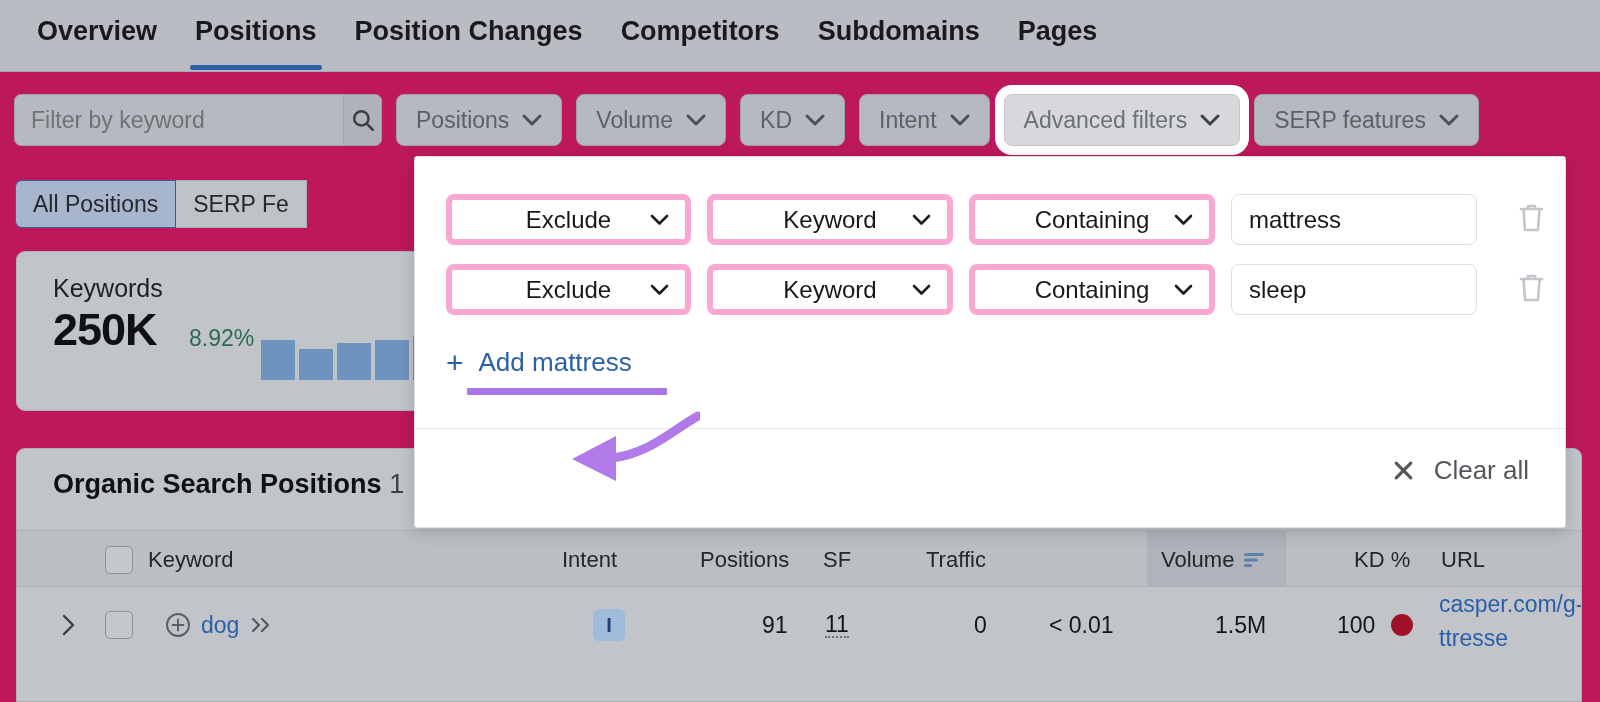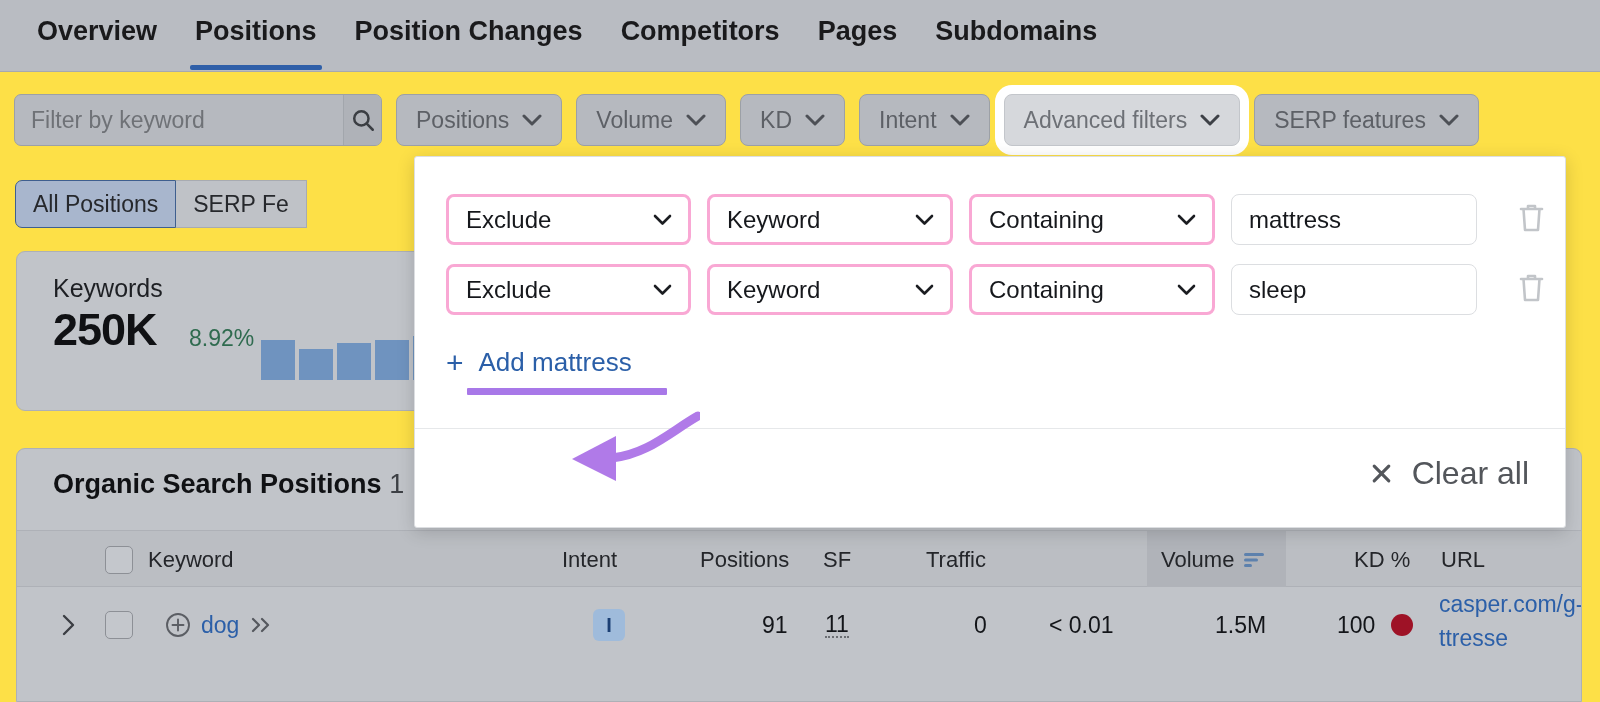--- a/index.html
+++ b/index.html
@@ -3,21 +3,21 @@
 <meta charset="utf-8">
 <style>
   * { box-sizing: border-box; margin: 0; padding: 0; }
   html, body {
     width: 1600px; height: 702px;
     overflow: hidden;
     font-family: "Liberation Sans", sans-serif;
     background: #b9bcc2;
     color: #111;
   }
-  #app { position: relative; width: 1600px; height: 702px; background: #fde047; }
+  #app { position: relative; width: 1600px; height: 702px; background: #be185d; }
 
   
   .navbar {
     position: absolute; top: 0; left: 0; width: 1600px; height: 71px;
     background: #b9bcc2;
     display: flex; align-items: flex-start; gap: 0;
     padding: 14px 0 0 18px;
   }
   .nav-item {
     position: relative;
@@ -160,23 +160,23 @@
     background: #ffffff; border: 1px solid #dcdee1;
     border-radius: 3px;
     box-shadow: 0 4px 18px rgba(0,0,0,.16);
     z-index: 10;
   }
   .cond-row {
     position: absolute; left: 31px; display: flex; align-items: center; gap: 16px;
   }
   .sel {
     position: relative;
-    height: 51px; border: 3px solid #f9a8d4; border-radius: 8px;
+    height: 51px; border: 6px solid #f9a8d4; border-radius: 8px;
     background: #fff; display: flex; align-items: center;
-    padding: 8px 17px; font-size: 24px; color: #16181c;
+    padding: 8px 17px; font-size: 24px; color: #16181c; justify-content: center;
   }
   .sel .caret { position: absolute; right: 16px; top: 50%; transform: translateY(-50%); }
   .sel.w1 { width: 245px; }
   .sel.w2 { width: 246px; }
   .sel.w3 { width: 246px; }
   .txtbox {
     width: 246px; height: 51px; border: 1px solid #dcdee1; border-radius: 8px;
     background: #fff; font-size: 24px; color: #16181c;
     padding: 0 17px; outline: none;
     font-family: "Liberation Sans", sans-serif;
@@ -199,37 +199,37 @@
   .apply-btn {
     position: absolute; left: 31px; top: 291px;
     height: 52px; padding: 0 22px;
     background: #3a82e6; color: #fff; border: 0; border-radius: 9px;
     font-family: "Liberation Sans", sans-serif;
     font-size: 26px; font-weight: 700; cursor: pointer;
   }
   .clear-all {
     position: absolute; right: 36px; top: 298px;
     display: flex; align-items: center; gap: 18px;
-    font-size: 32px; color: #53565b; cursor: pointer;
+    font-size: 26px; color: #53565b; cursor: pointer;
   }
 
   .arrow-annot { position: absolute; left: 520px; top: 410px; z-index: 12; pointer-events: none; }
 </style>
 </head>
 <body>
 
 <div id="app">
 
   <div class="navbar">
     <div class="nav-item">Overview</div>
     <div class="nav-item active">Positions</div>
     <div class="nav-item">Position Changes</div>
     <div class="nav-item">Competitors</div>
+    <div class="nav-item">Subdomains</div>
     <div class="nav-item">Pages</div>
-    <div class="nav-item">Subdomains</div>
   </div>
   <div class="nav-divider"></div>
 
   <div class="filterbar">
 
     <div class="search-wrap">
       <input class="search-input" type="text" placeholder="Filter by keyword" style="">
       <button class="search-btn">
         <svg width="26" height="26" viewBox="0 0 24 24" fill="none" stroke="#3b3e43" stroke-width="2.3">
           <circle cx="10.5" cy="10.5" r="6.6"></circle>

